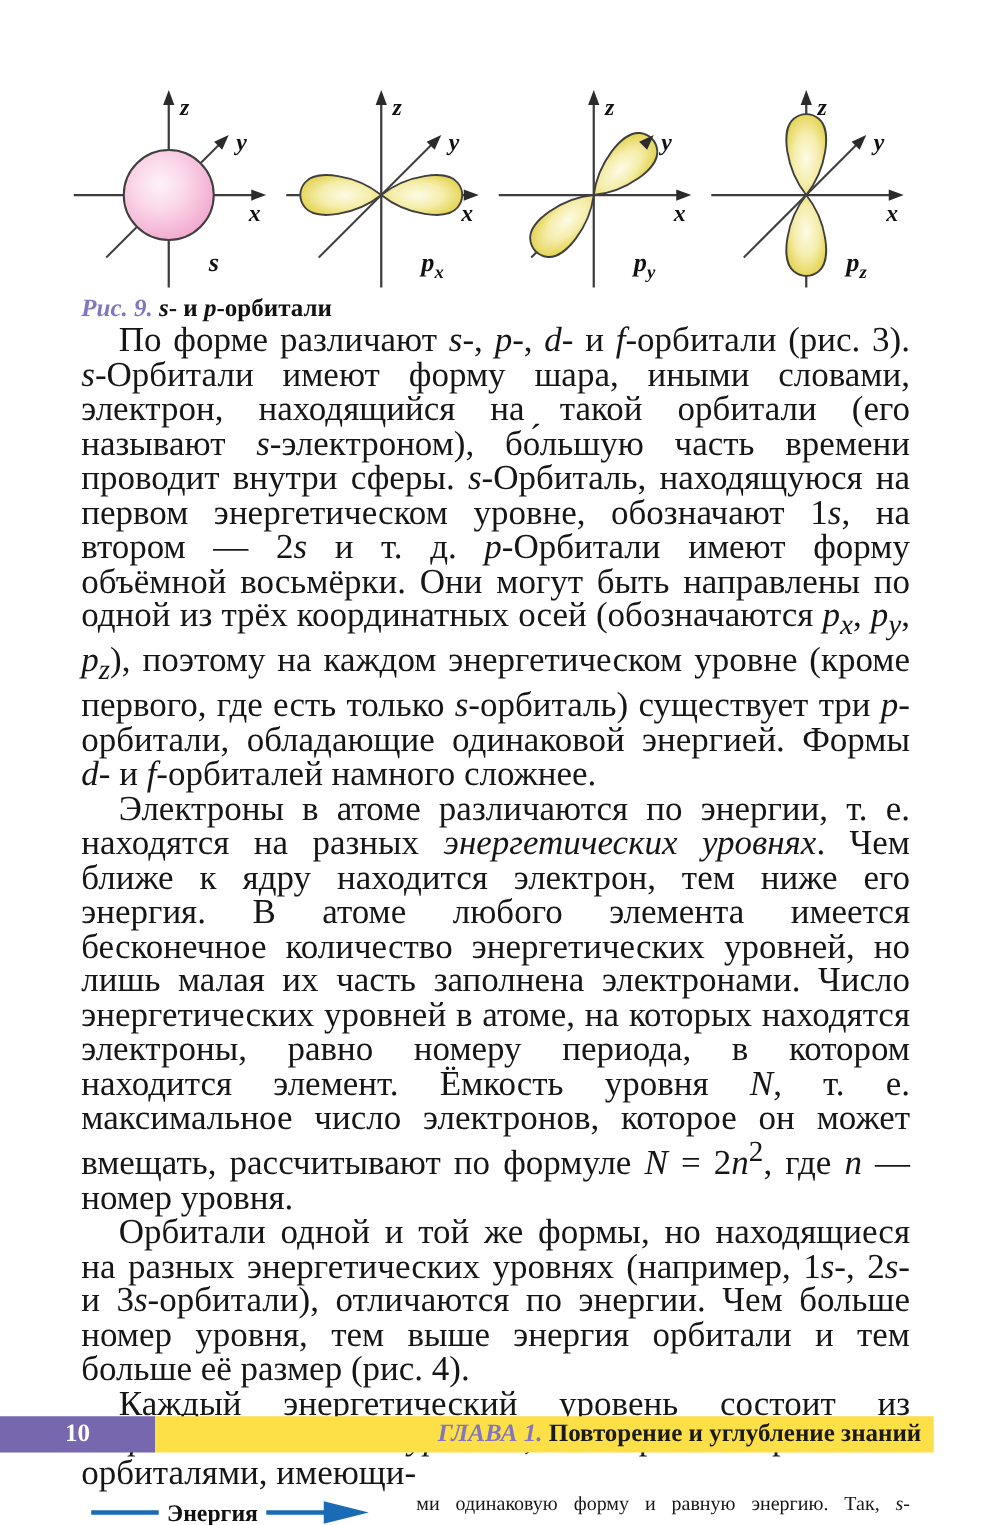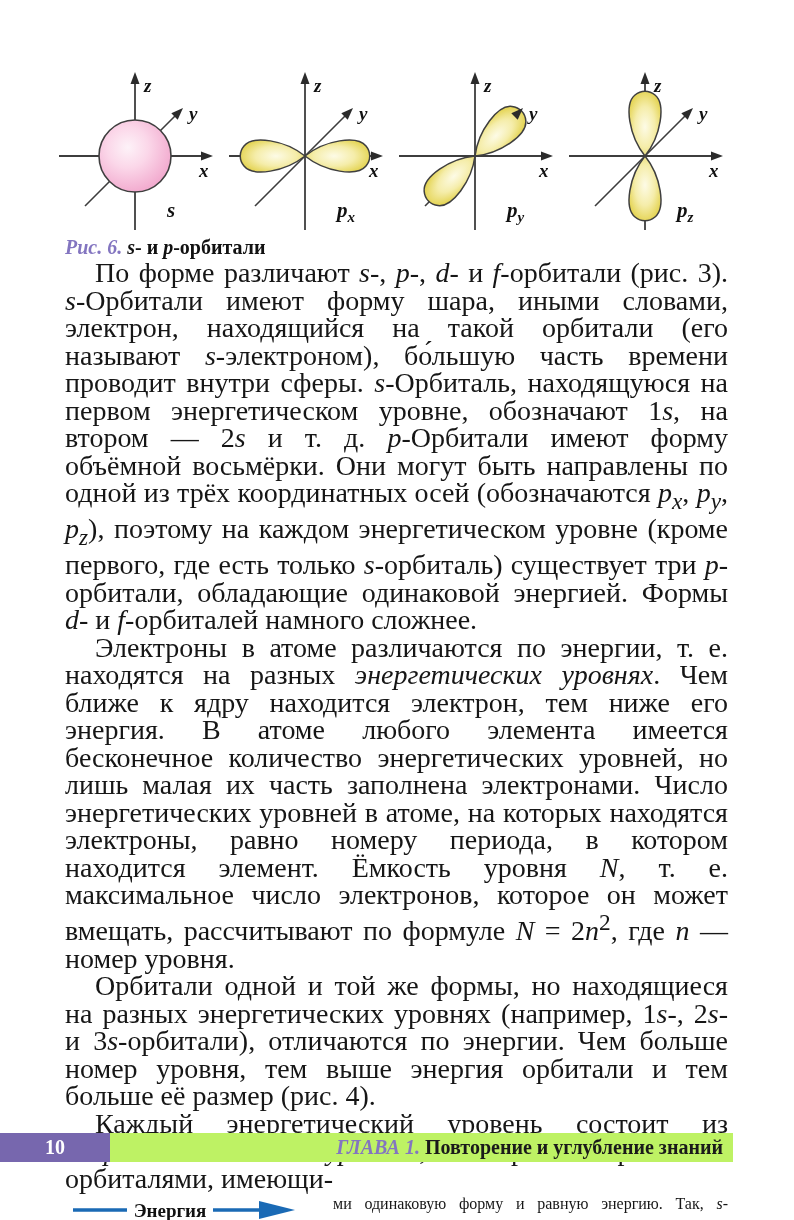--- a/index.html
+++ b/index.html
@@ -35,25 +35,25 @@
   .fig4-labels span { position:absolute; top:0; }
   .fig4-lab1 { left:10px; } .fig4-lab2 { left:92px; } .fig4-lab3 { left:176px;margin-left:12px; }
   .fig4-caption { margin-top:10px; font-size:20px; line-height:23px; font-weight:bold; color:#111; }
   p.bodynarrow {
     margin:0; font-size:16px; line-height:23.6px; text-align:justify; color:#161616;
   }
 
   
   .footer { position:absolute; left:0; top:1133px; width:794px; height:29px; display:flex; }
   .pagenum {
-    width:110px; height:29px; background:#7767ae; color:#ffffff; font-size:20px;
+    width:124px; height:29px; background:#7767ae; color:#ffffff; font-size:20px;
     font-weight:bold; text-align:center; line-height:29px;
   }
   .chapterbar {
-    width:613px; height:29px; background:#bef264; text-align:right; line-height:29px;
+    width:613px; height:29px; background:#fde047; text-align:right; line-height:29px;
     padding-right:10px; font-size:20px;
   }
   .chapterbar .title { font-weight:bold; color:#1a1a1a; }
 
   svg text.axis {
     font-family:"Liberation Serif", serif; font-style:italic; font-weight:bold;
     font-size:19px; fill:#111;
   }
   svg text.energy {
     font-family:"Liberation Serif", serif; font-weight:bold; font-size:19px; fill:#111;
@@ -156,21 +156,21 @@
           <polygon points="128,48 122.7,59.7 116.3,53.3" fill="#2b2b2b"></polygon>
           <text class="axis" x="89" y="32">z</text>
           <text class="axis" x="134" y="60">y</text>
           <text class="axis" x="144" y="117">x</text>
         </svg>
         <div class="orb-label"><i>p</i><sub><i>z</i></sub></div>
       </div>
     </div>
 
     <div class="fig-caption">
-      <span class="figlabel">Рис. 6.</span>
+      <span class="figlabel">Рис. 9.</span>
       <span><i>s</i>- и <i>p</i>-орбитали</span>
     </div>
 
     <p class="body indent p-first">По форме различают <i>s</i>-, <i>p</i>-, <i>d</i>- и <i>f</i>-орбитали (рис. 3). <i>s</i>-Орбитали имеют форму шара, иными словами, электрон, находящийся на такой орбитали (его называют <i>s</i>-электроном), бо́льшую часть времени проводит внутри сферы. <i>s</i>-Орбиталь, находящуюся на первом энергетическом уровне, обозначают 1<i>s</i>, на втором — 2<i>s</i> и т. д. <i>p</i>-Орбитали имеют форму объёмной восьмёрки. Они могут быть направлены по одной из трёх ко­ординатных осей (обозначаются <i>p</i><sub><i>x</i></sub>, <i>p</i><sub><i>y</i></sub>, <i>p</i><sub><i>z</i></sub>), поэтому на каждом энергетическом уровне (кроме первого, где есть только <i>s</i>-орбиталь) существует три <i>p</i>-орбитали, обладающие одина­ковой энергией. Формы <i>d</i>- и <i>f</i>-орбиталей намного сложнее.</p>
     <p class="body indent">Электроны в атоме различаются по энергии, т. е. находят­ся на разных <i>энергетических уровнях</i>. Чем ближе к ядру на­ходится электрон, тем ниже его энергия. В атоме любого эле­мента имеется бесконечное количество энергетических уров­ней, но лишь малая их часть заполнена электронами. Число энергетических уровней в атоме, на которых находятся элек­троны, равно номеру периода, в котором находится элемент. Ёмкость уровня <i>N</i>, т. е. максимальное число электронов, ко­торое он может вмещать, рассчитывают по формуле <i>N</i> = 2<i>n</i><sup>2</sup>, где <i>n</i> — номер уровня.</p>
     <p class="body indent">Орбитали одной и той же формы, но находящиеся на раз­ных энергетических уровнях (например, 1<i>s</i>-, 2<i>s</i>- и 3<i>s</i>-орбита­ли), отличаются по энергии. Чем больше номер уровня, тем выше энергия орбитали и тем больше её размер (рис. 4).</p>
     <p class="body indent">Каждый энергетический уровень состоит из <i>энергетиче­ских подуровней</i>, которые образованы орбиталями, имеющи-</p>
 
     <div class="wrapzone">
       <figure class="fig4" style="margin-left:0;">

